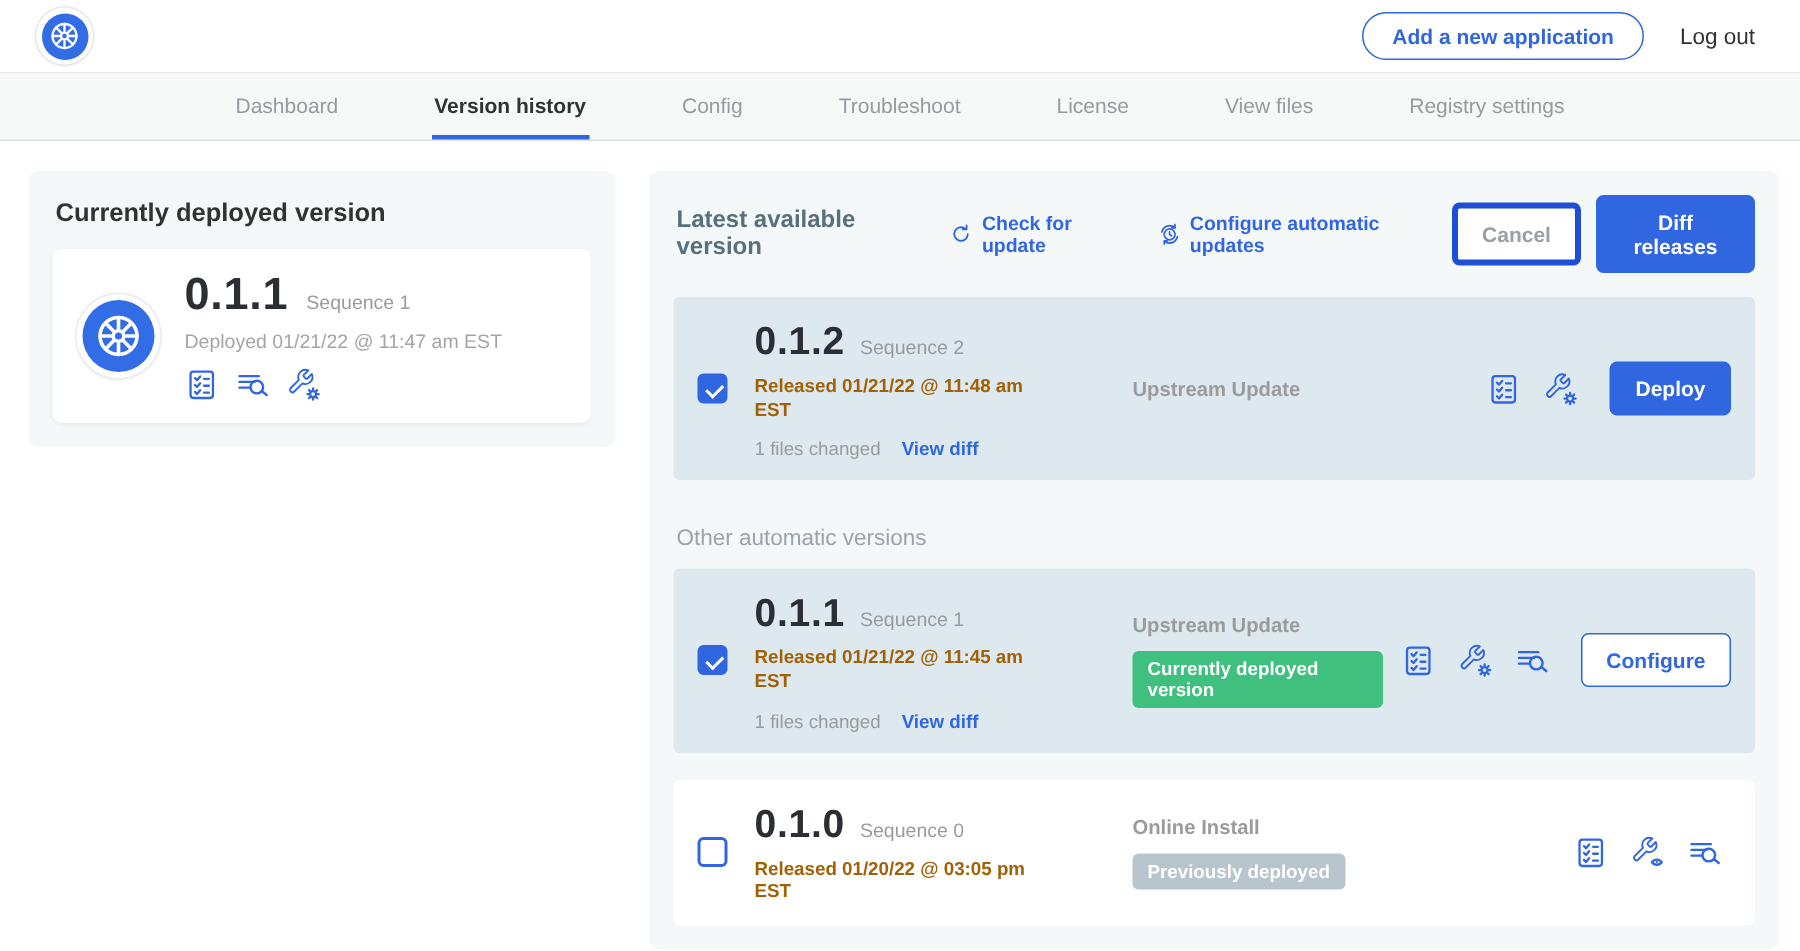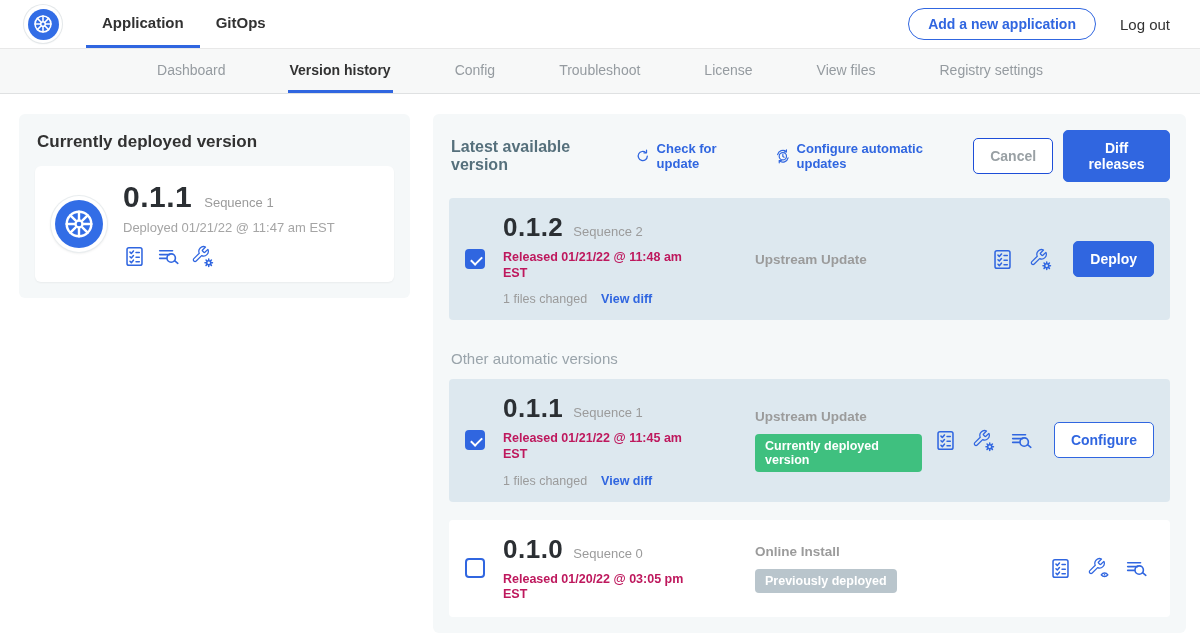--- a/index.html
+++ b/index.html
@@ -58,42 +58,42 @@
   .icon-btn svg { width:23px; height:23px; }
 
   
   .avail-header { display:flex; align-items:center; }
   .avail-title { font-size:16px; font-weight:600; color:#56707c; margin-left:2px; }
   .hdr-link { display:flex; align-items:center; gap:6px; color:#3066e0; font-size:13px;
     font-weight:700; cursor:pointer; margin-left:26px; }
   .hdr-link svg { width:18px; height:18px; }
   .btn { font-family:inherit; font-size:14px; font-weight:700; border-radius:5px;
     padding:9px 16px; cursor:pointer; }
-  .btn-cancel { background:#fff; border:1px solid #1d4ed8; color:#99a0a4; margin-left:20px; }
+  .btn-cancel { background:#fff; border:4px solid #1d4ed8; color:#99a0a4; margin-left:20px; }
   .btn-primary { background:#3066e0; border:1px solid #3066e0; color:#fff; margin-left:10px; }
   .btn-outline { background:#fff; border:1px solid #3066e0; color:#3066e0; }
 
   
   .version-card { border-radius:4px; padding:14px 16px; display:flex; align-items:center; }
   .version-card.highlight { background:#dde8ef; }
   .version-card.plain { background:#fff; }
   .row-first { margin-top:16px; }
   .other-title { font-size:15px; color:#9aa4ab; margin:30px 0 12px 2px; }
   .row-gap { margin-top:18px; }
 
   .checkbox { width:20px; height:20px; border:2px solid #3066e0; border-radius:4px;
     background:#fff; position:relative; flex:none; cursor:pointer; }
   .checkbox.checked { background:#3066e0; }
   .checkbox.checked::after { content:""; position:absolute; left:3.5px; top:4.5px;
     width:9px; height:5px; border-left:2.5px solid #fff; border-bottom:2.5px solid #fff;
     transform:rotate(-45deg); }
 
   .vblock { margin-left:18px; width:196px; flex:none; }
   .vblock .ver-num { font-size:26px; font-weight:700; color:#2b2f33; letter-spacing:.5px; }
-  .released { font-size:12.5px; font-weight:600; color:#be185d; margin-top:7px; line-height:1.25; }
+  .released { font-size:12.5px; font-weight:600; color:#a16207; margin-top:7px; line-height:1.25; }
   .files-line { display:flex; gap:14px; margin-top:11px; font-size:12.5px; }
   .files-changed { color:#9b9b9b; }
   .view-diff { color:#3066e0; font-weight:700; cursor:pointer; }
 
   .sblock { flex:1; margin-left:56px; align-self:center; }
   .source-label { font-size:13.5px; font-weight:600; color:#9b9b9b; }
   .badge { display:inline-block; margin-top:10px; padding:5px 10px; border-radius:4px;
     font-size:12.5px; font-weight:700; color:#fff; }
   .badge-green { background:#3fc07f; }
   .badge-gray { background:#b9c5cc; }
@@ -151,24 +151,20 @@
   </defs>
 </svg>
 
 <div class="topnav">
   <div class="k8s-logo-outer">
     <div class="k8s-logo-inner">
       <svg>
           <use href="#sym-wheel"></use>
         </svg>
     </div>
-  </div>
-  <div class="nav-tabs">
-    <div class="nav-tab active">Application</div>
-    <div class="nav-tab" style="font-weight:700">GitOps</div>
   </div>
   <div class="nav-spacer"></div>
   <button class="add-app-btn">Add a new application</button>
   <div class="logout">Log out</div>
 </div>
 
 <div class="subnav">
   <div class="subnav-tab">Dashboard</div>
   <div class="subnav-tab active">Version history</div>
   <div class="subnav-tab">Config</div>

